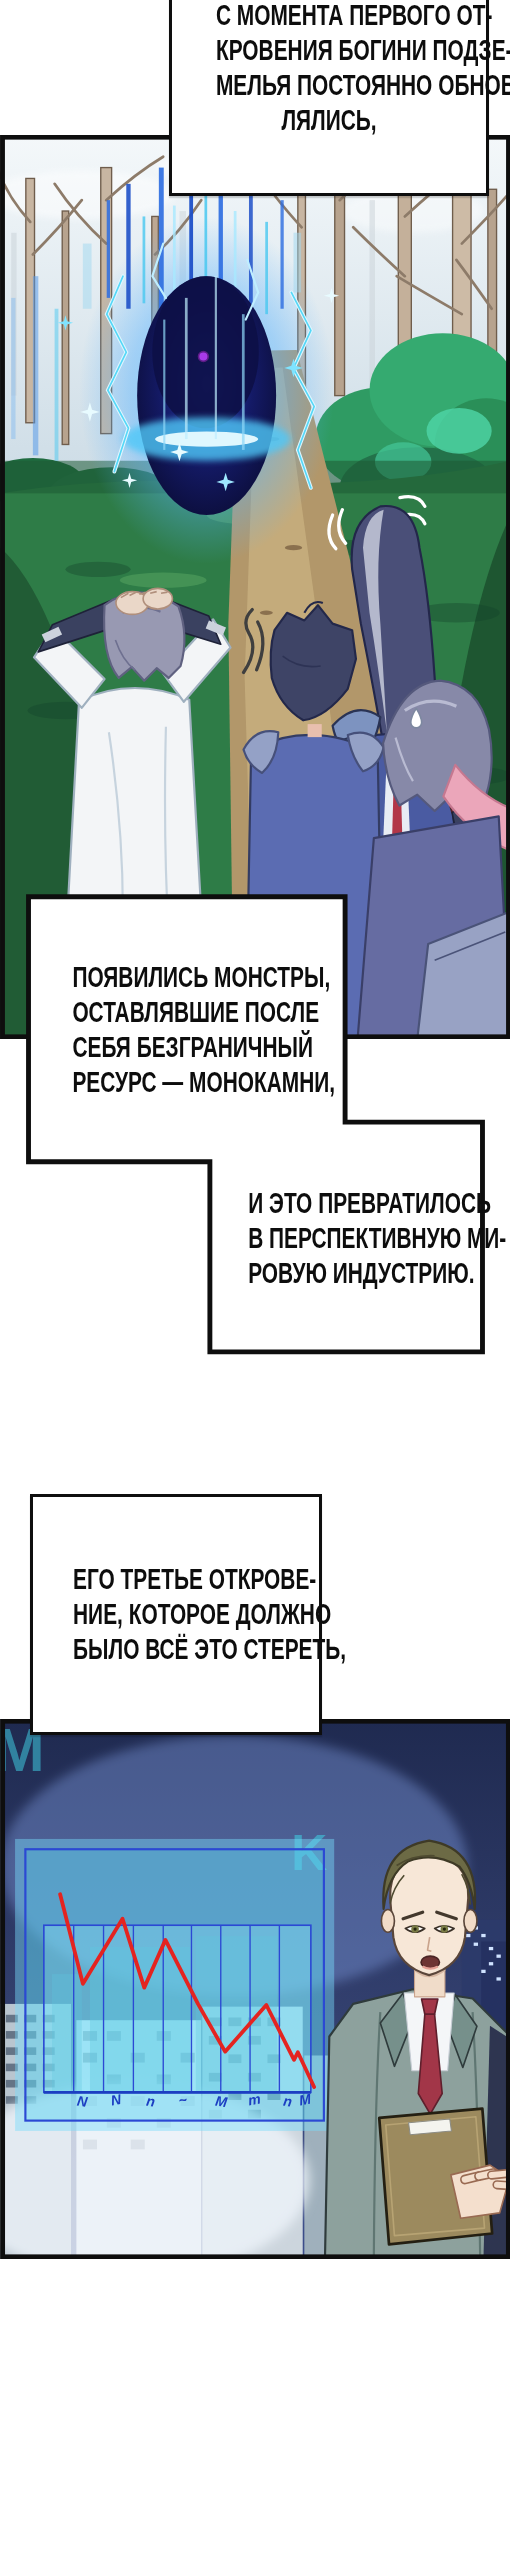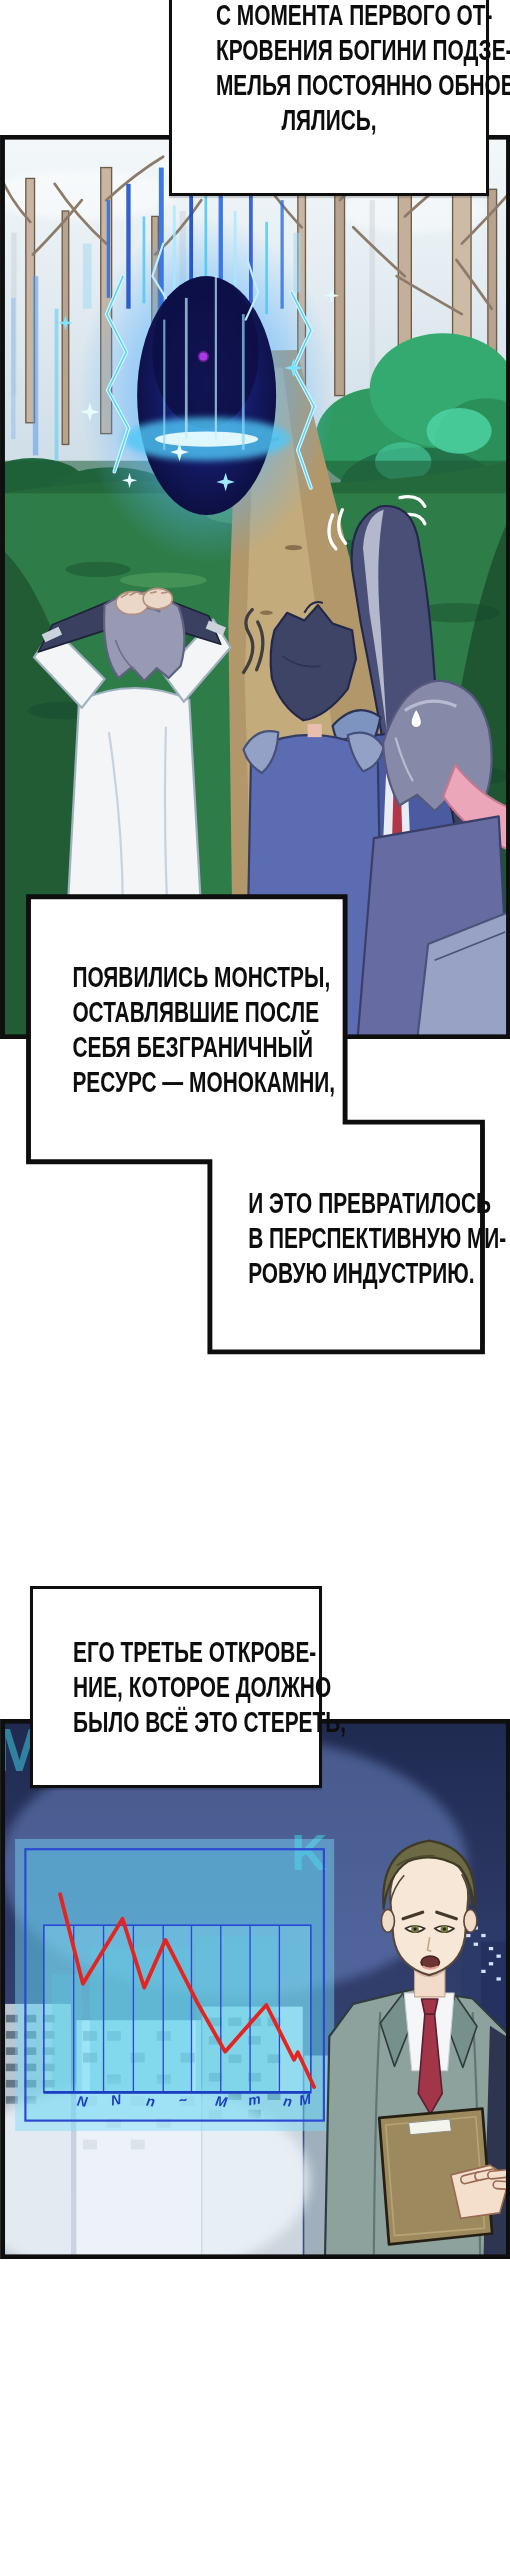--- a/index.html
+++ b/index.html
@@ -443,21 +443,21 @@
   </div>
 
   <div class="nbox transparent" style="left:210px;top:1123px;width:273px;height:230px;">
     <div class="squeeze">
       <span class="nline">И ЭТО ПРЕВРАТИЛОСЬ</span>
       <span class="nline">В ПЕРСПЕКТИВНУЮ МИ-</span>
       <span class="nline">РОВУЮ ИНДУСТРИЮ.</span>
     </div>
   </div>
 
-  <div class="nbox" style="left:30px;top:1586px;width:292px;height:202px;">
+  <div class="nbox" style="left:30px;top:1494px;width:292px;height:241px;">
     <div class="squeeze">
       <span class="nline">ЕГО ТРЕТЬЕ ОТКРОВЕ-</span>
       <span class="nline">НИЕ, КОТОРОЕ ДОЛЖНО</span>
       <span class="nline">БЫЛО ВСЁ ЭТО СТЕРЕТЬ,</span>
     </div>
   </div>
 
 
 </div>
 

